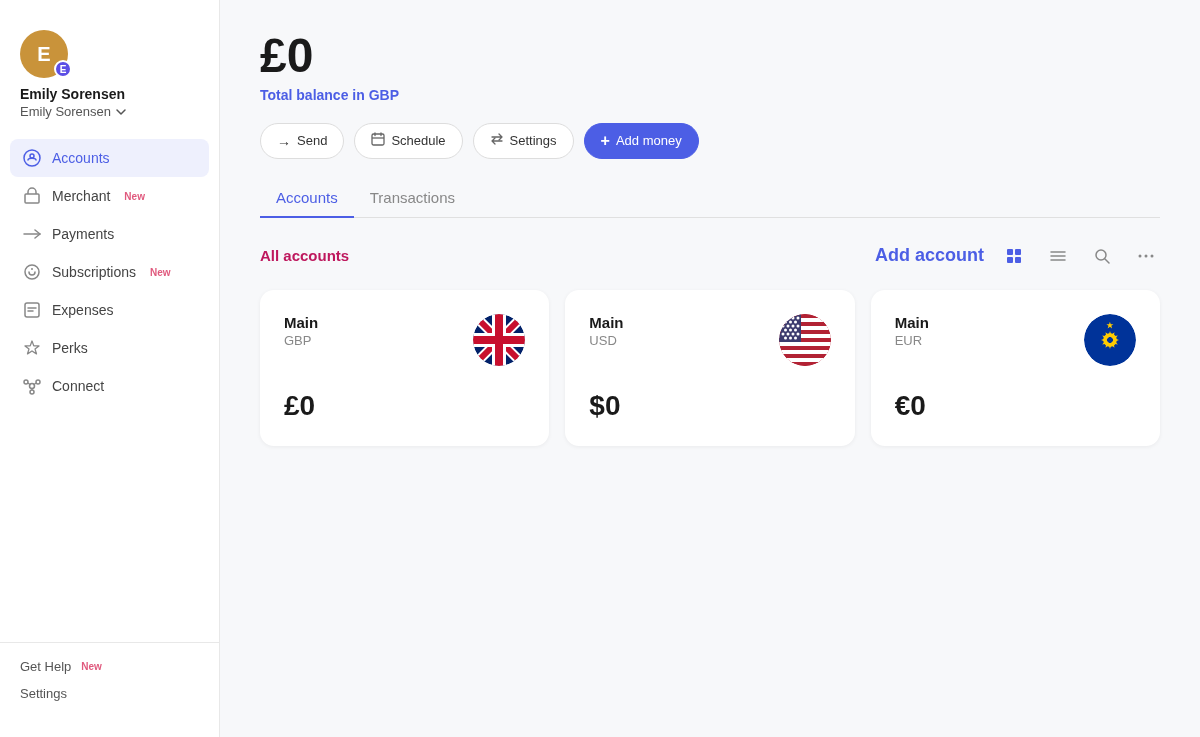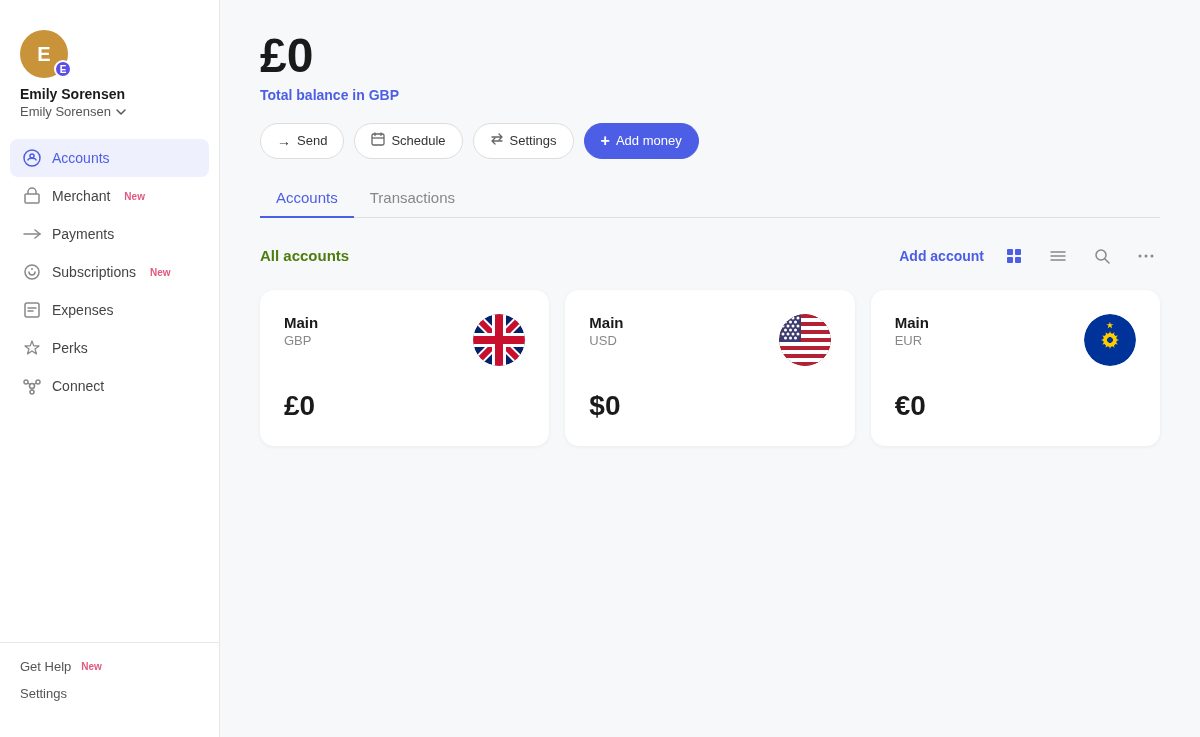--- a/index.html
+++ b/index.html
@@ -200,29 +200,29 @@
     
     .accounts-toolbar {
       display: flex;
       align-items: center;
       justify-content: space-between;
       margin-bottom: 20px;
     }
     .accounts-title {
       font-size: 15px;
       font-weight: 600;
-      color: #4d7c0f;
+      color: #be185d;
     }
     .toolbar-right {
       display: flex;
       align-items: center;
       gap: 16px;
     }
     .add-account-btn {
-      font-size: 14px;
+      font-size: 18px;
       color: #4c5ee5;
       font-weight: 600;
       cursor: pointer;
       background: none;
       border: none;
     }
     .toolbar-icon {
       width: 28px;
       height: 28px;
       display: flex;

